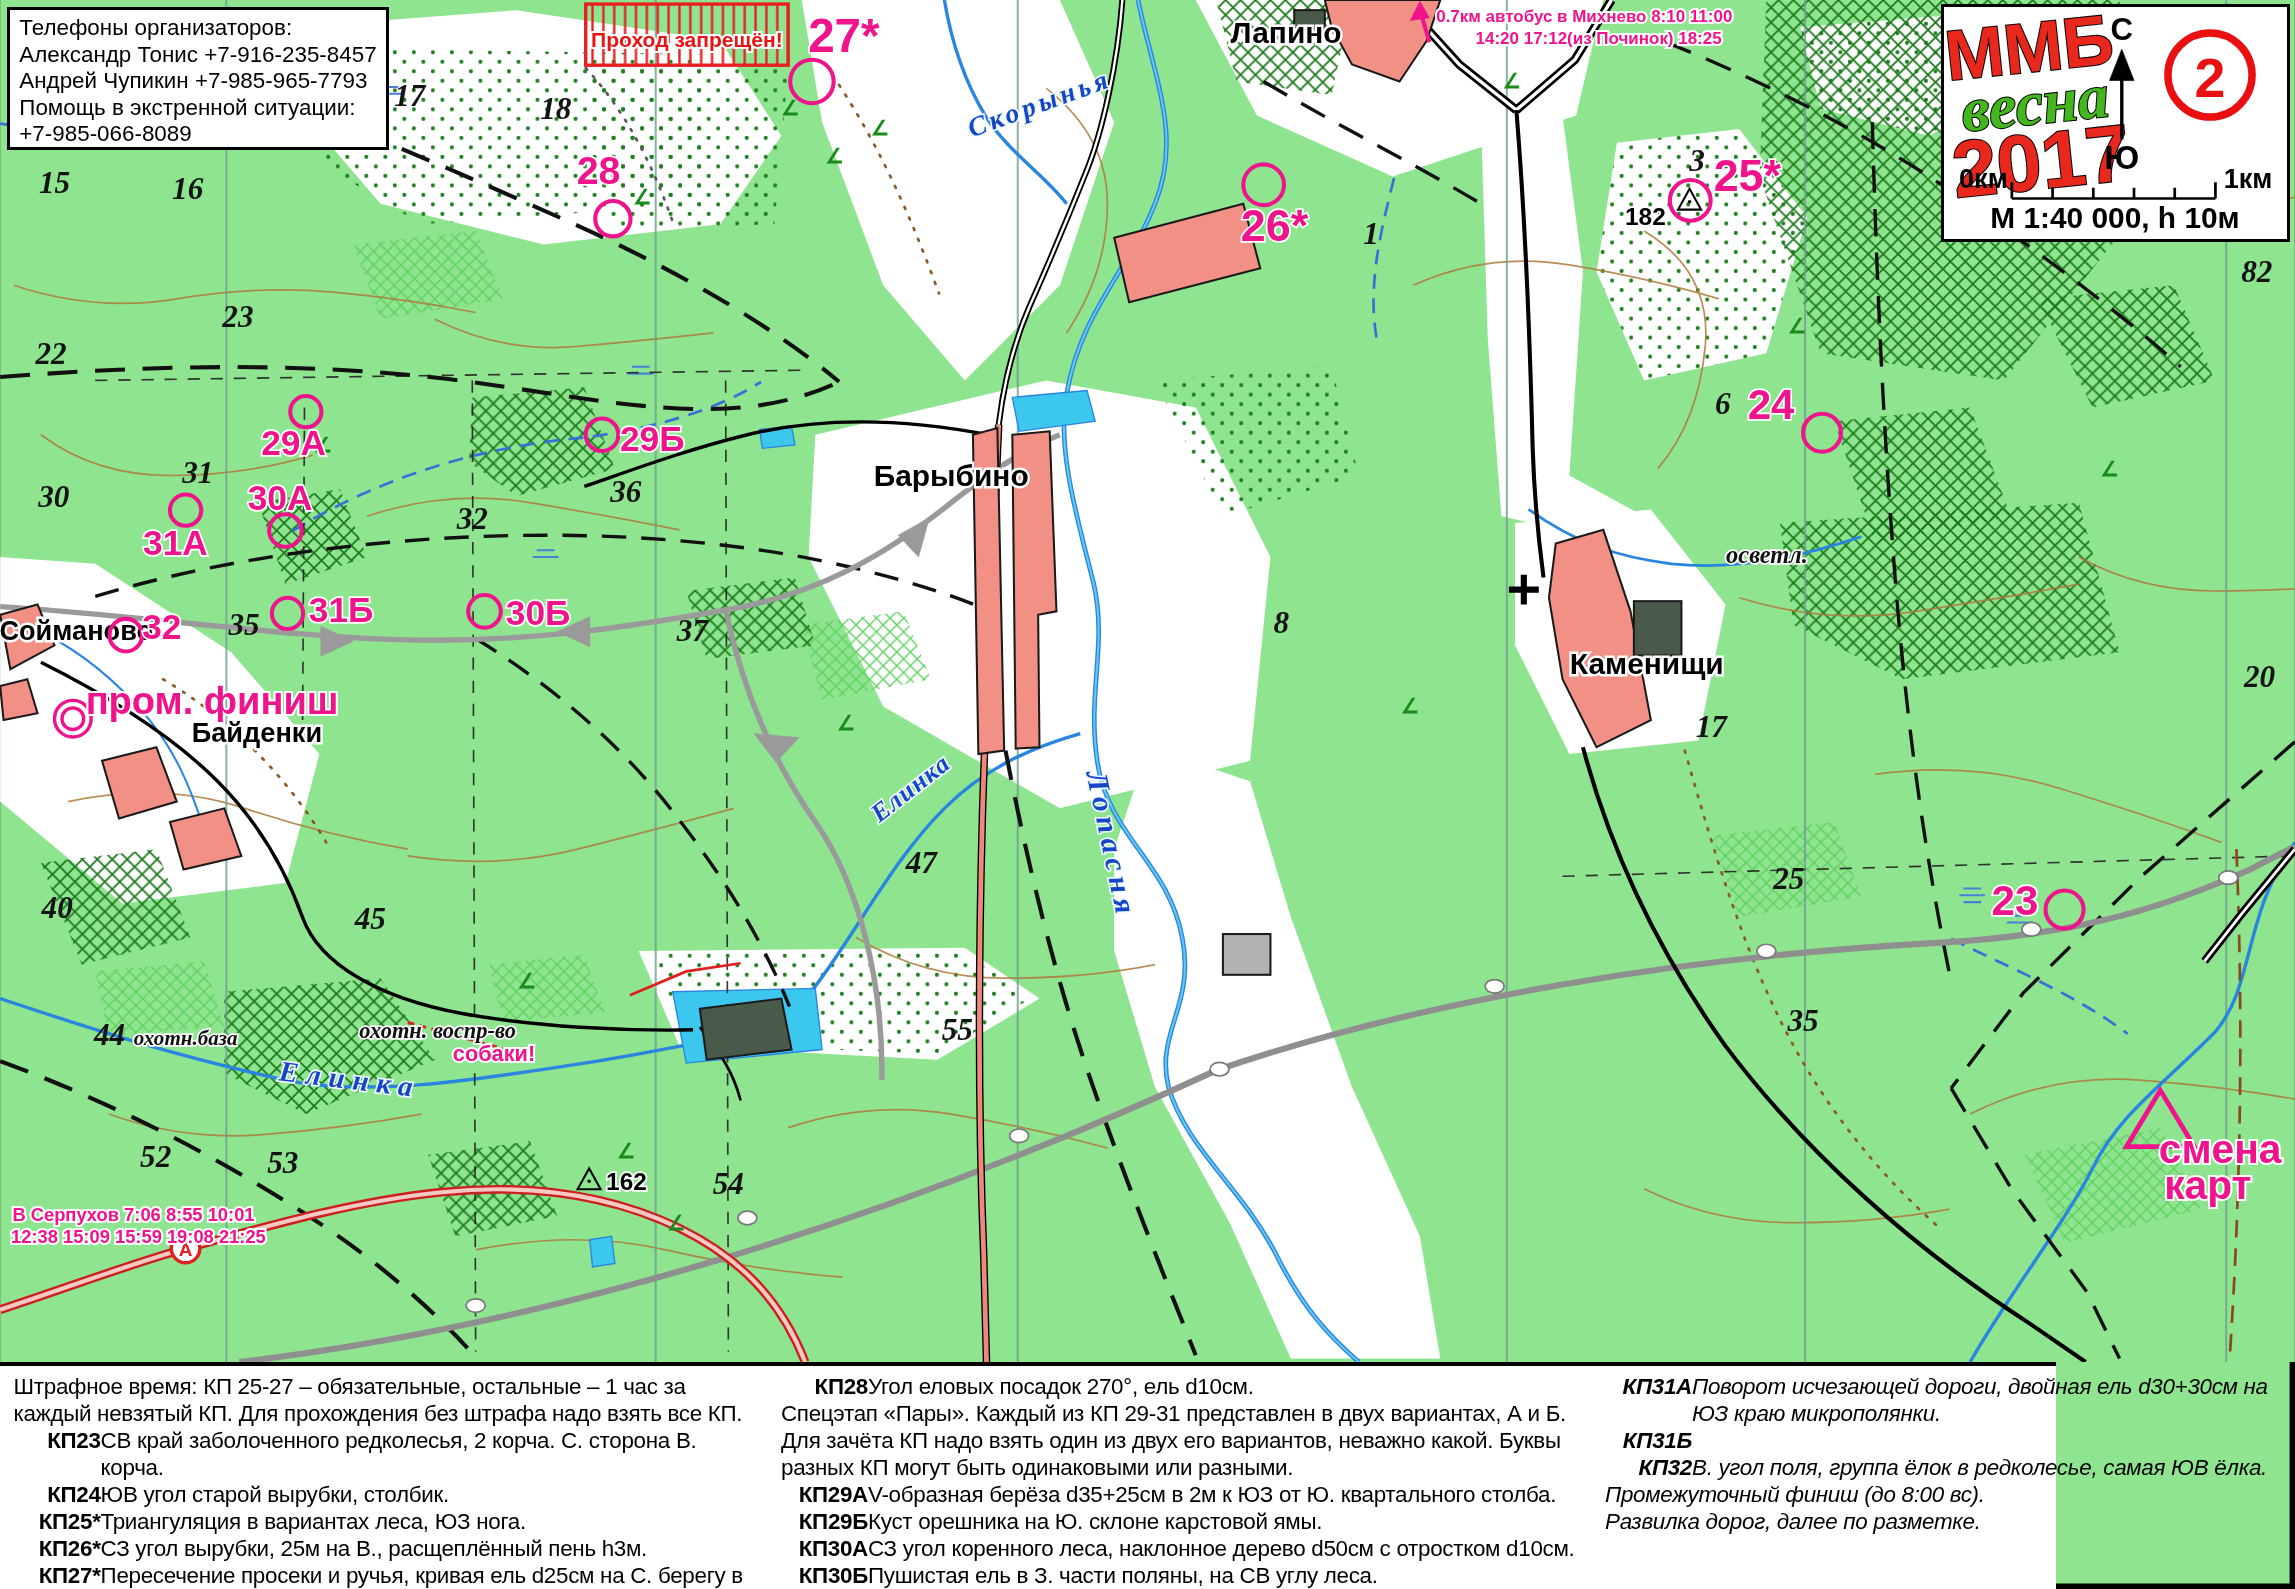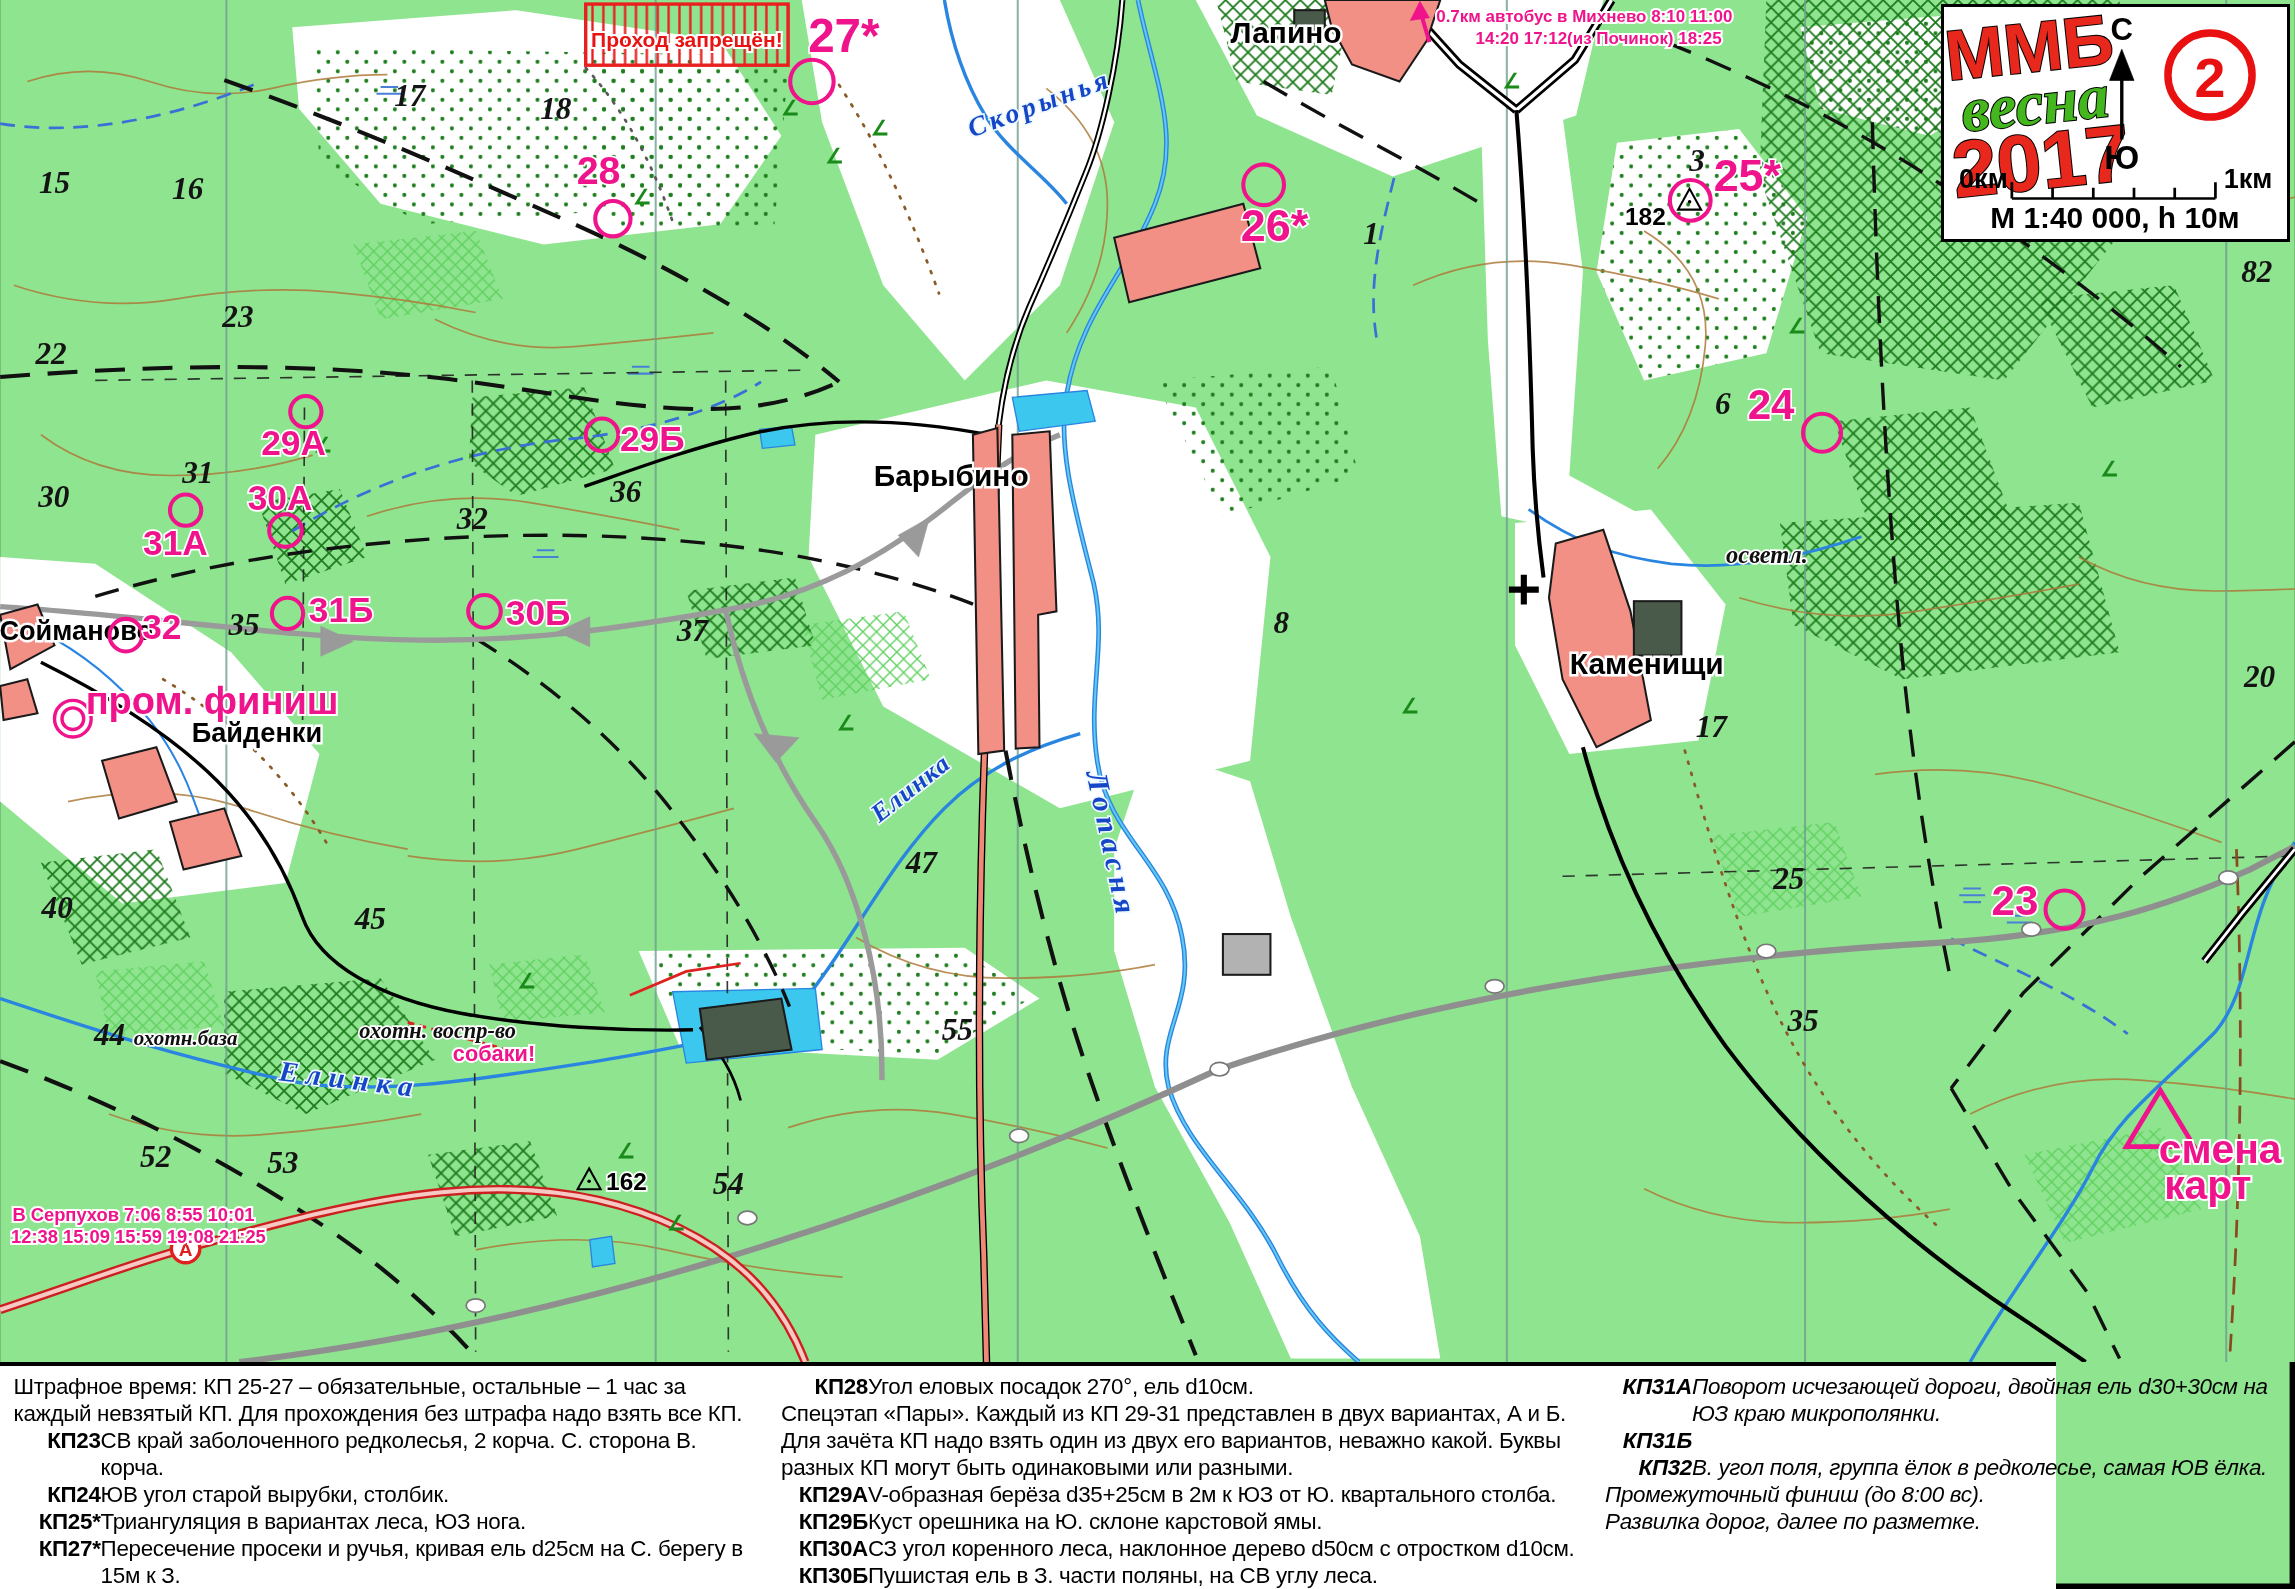--- a/index.html
+++ b/index.html
@@ -395,20 +395,27 @@
         <text x="1011" y="58" font-size="31px" class="note-red" text-anchor="middle" dominant-baseline="central">Проход запрещён!</text>
         <text x="18" y="1788" font-size="27px" class="note-mag" text-anchor="start" dominant-baseline="central">В Серпухов 7:06 8:55 10:01</text>
         <text x="16" y="1820" font-size="27px" class="note-mag" text-anchor="start" dominant-baseline="central">12:38 15:09 15:59 19:08 21:25</text>
         <text x="312" y="1032" font-size="56px" class="note-mag" text-anchor="middle" dominant-baseline="central">пром. финиш</text>
         <text x="3268" y="1692" font-size="60px" class="note-mag" text-anchor="middle" dominant-baseline="central">смена</text>
         <text x="3250" y="1744" font-size="60px" class="note-mag" text-anchor="middle" dominant-baseline="central">карт</text>
         <text x="727" y="1551" font-size="32px" class="note-mag" text-anchor="middle" dominant-baseline="central">собаки!</text>
       </g>
 </svg>
 
+<div class="infobox">
+  <div>Телефоны организаторов:</div>
+  <div>Александр Тонис +7-916-235-8457</div>
+  <div>Андрей Чупикин +7-985-965-7793</div>
+  <div>Помощь в экстренной ситуации:</div>
+  <div>+7-985-066-8089</div>
+</div>
 
 <div class="logobox">
   <svg width="342" height="231" viewBox="0 0 504 340">
     <g transform="rotate(-6 135 150)">
       <text class="logo-red" x="135" y="95" font-size="104px" text-anchor="middle">ММБ</text>
       <text class="logo-red" x="135" y="268" font-size="118px" text-anchor="middle">2017</text>
       <text class="logo-green" x="135" y="172" font-size="92px" text-anchor="middle">весна</text>
     </g>
     <text class="blk" x="262" y="48" font-size="46px" text-anchor="middle">С</text>
     <g stroke="#000" fill="#000">
@@ -440,20 +447,24 @@
         </div>
         <div class="kp-row">
           <span class="kp-label">КП24</span>
           <span class="kp-text">ЮВ угол старой вырубки, столбик.</span>
         </div>
         <div class="kp-row">
           <span class="kp-label">КП25*</span>
           <span class="kp-text">Триангуляция в вариантах леса, ЮЗ нога.</span>
         </div>
         <div class="kp-row">
+          <span class="kp-label">КП26*</span>
+          <span class="kp-text">СЗ угол вырубки, 25м на В., расщеплённый пень h3м.</span>
+        </div>
+        <div class="kp-row">
           <span class="kp-label">КП27*</span>
           <span class="kp-text">Пересечение просеки и ручья, кривая ель d25см на С. берегу в 15м к З.</span>
         </div>
       </div>
   <div class="legend-col col2">
         <div class="kp-row">
           <span class="kp-label">КП28</span>
           <span class="kp-text">Угол еловых посадок 270°, ель d10см.</span>
         </div>
         <div class="kp-row plain">

